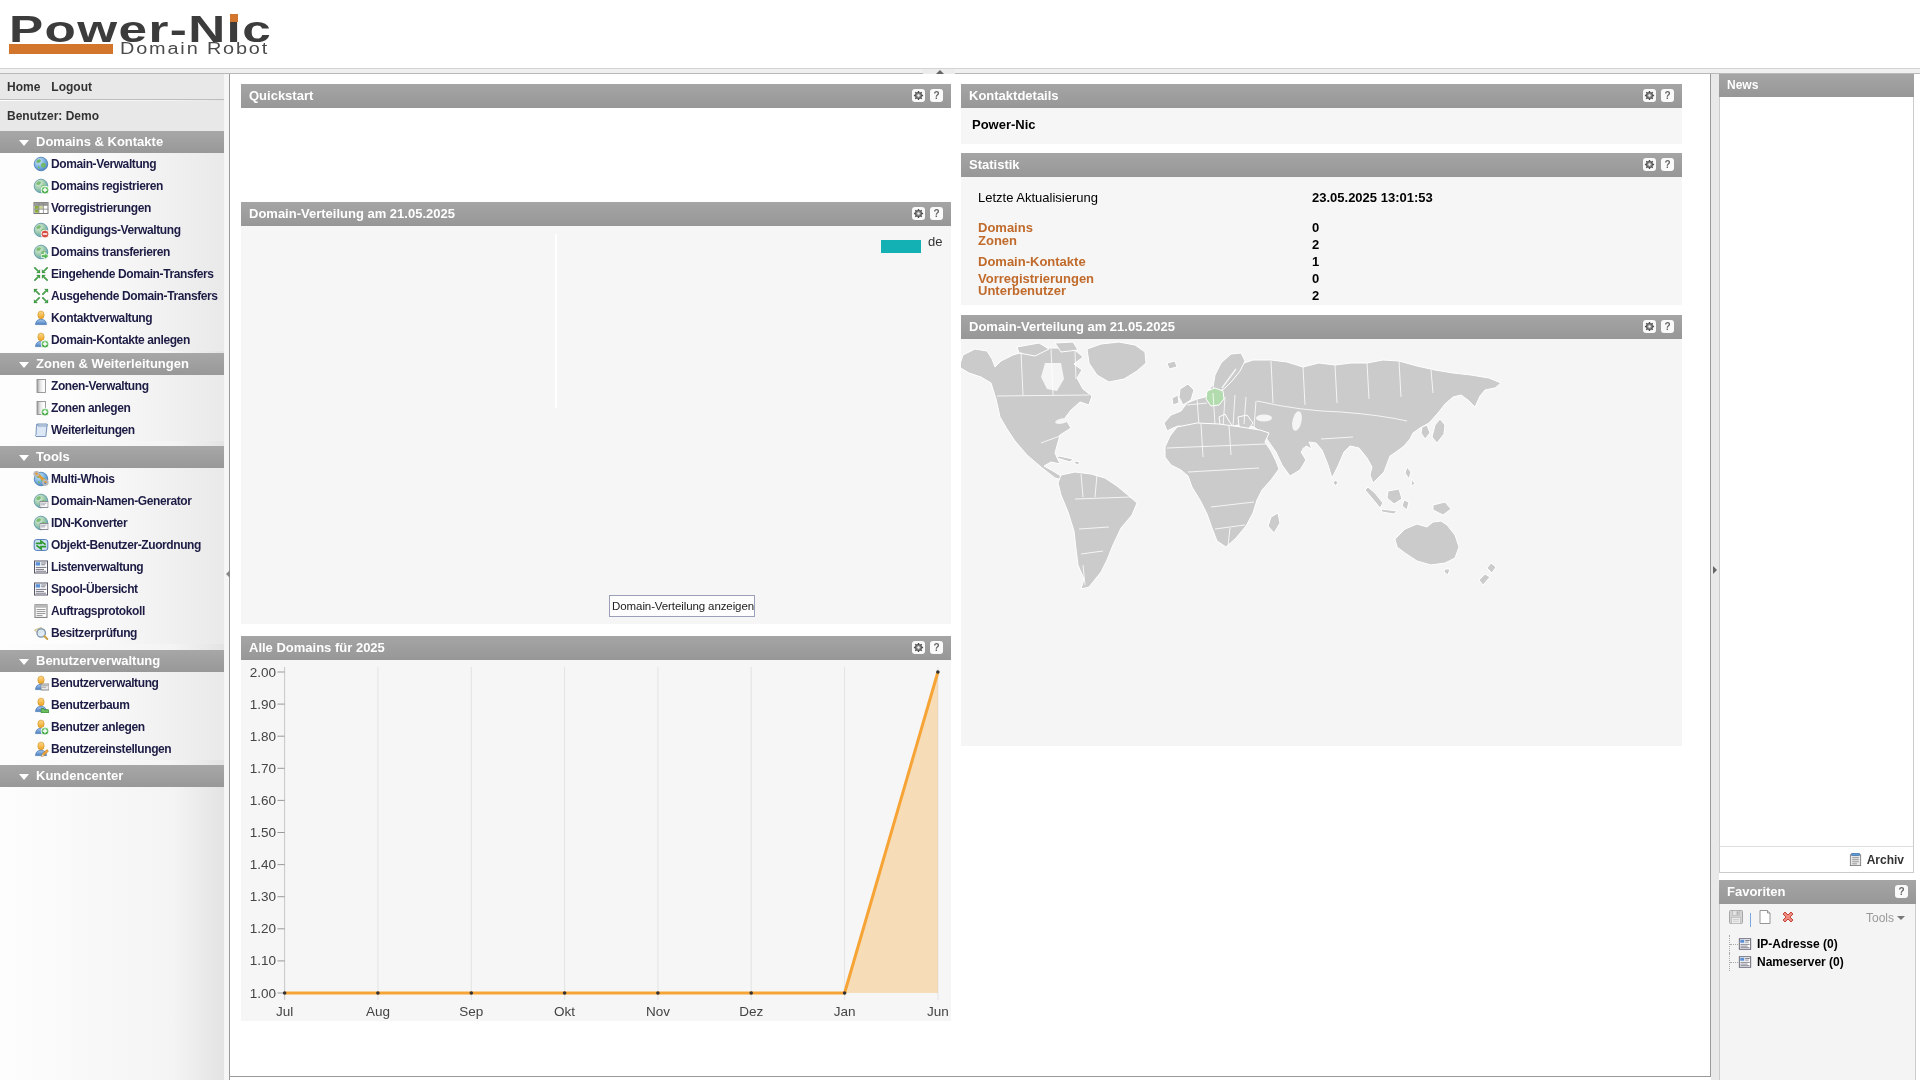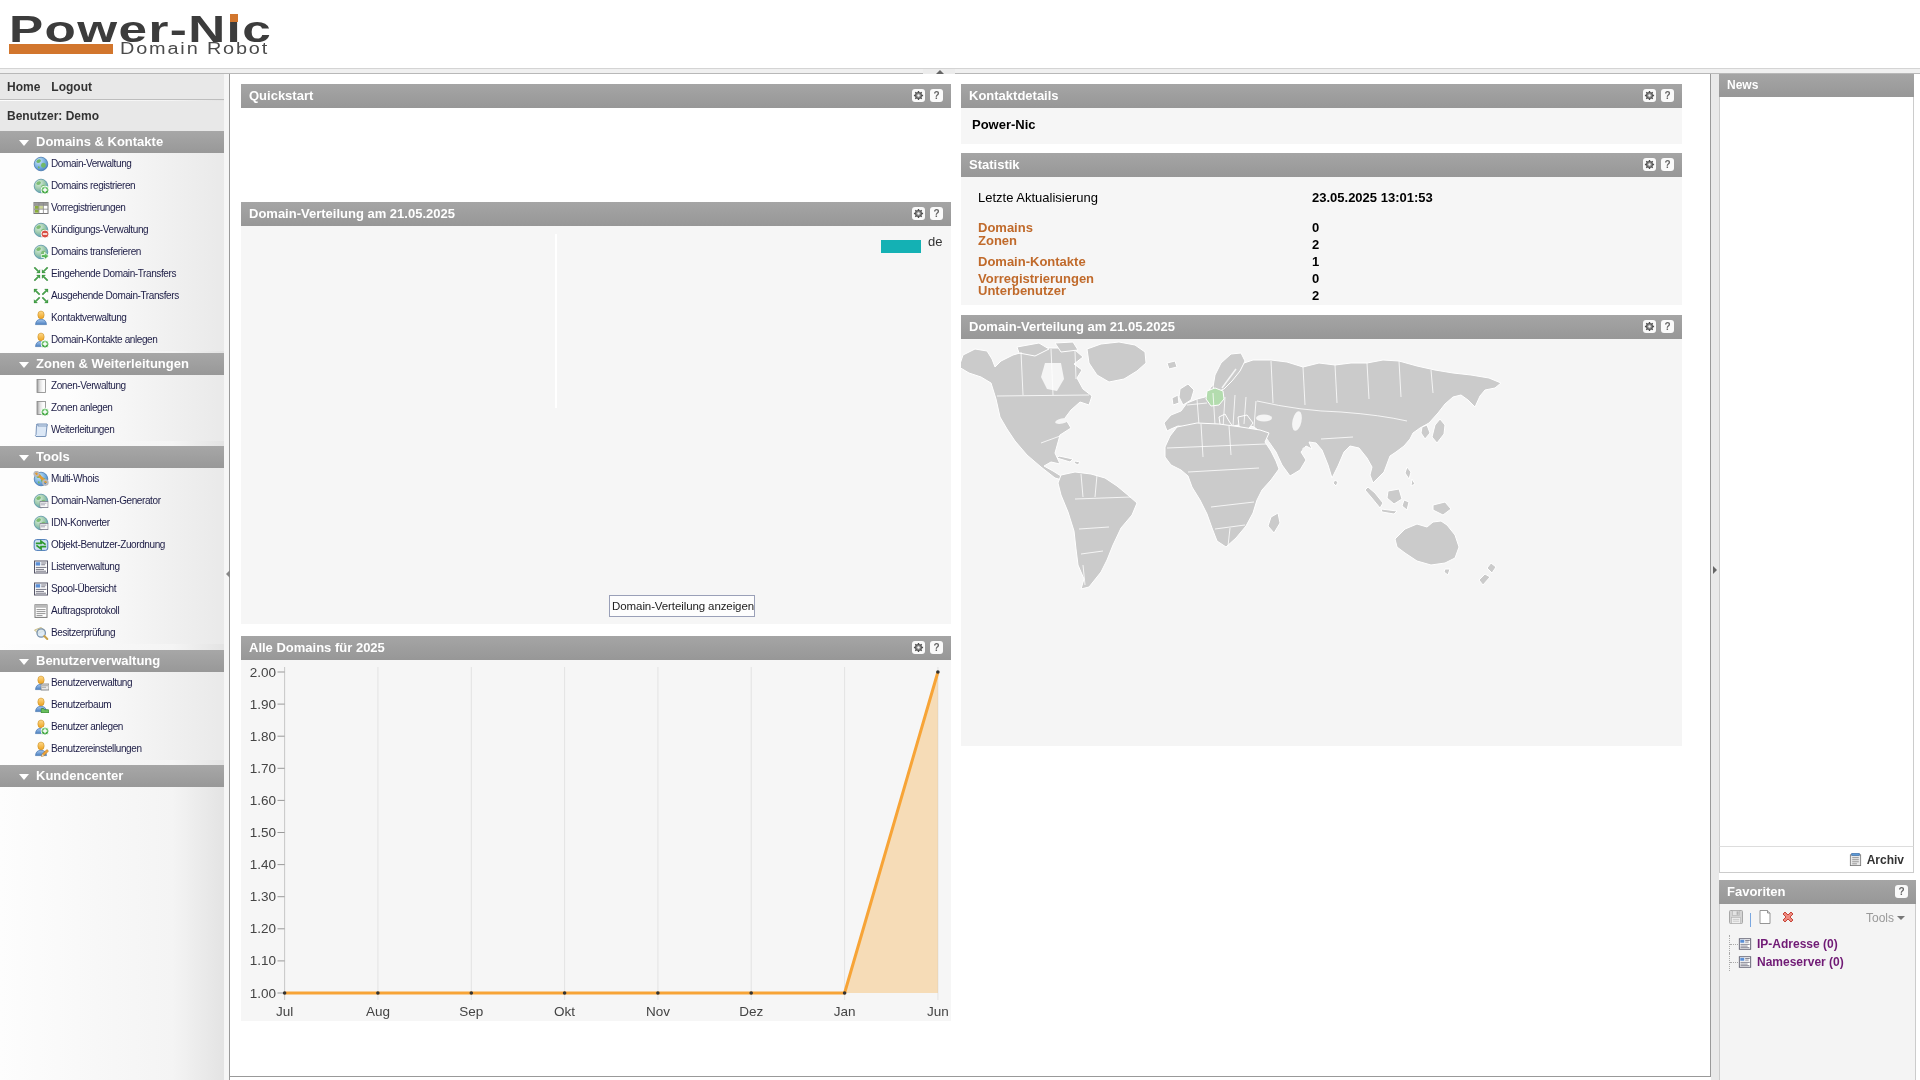--- a/index.html
+++ b/index.html
@@ -34,21 +34,21 @@
 .sb-links span { margin-right:11px; }
 .sb-user { position:absolute; left:0; top:27px; width:224px; height:30px; line-height:30px;
   padding-left:7px; font-size:12px; font-weight:bold; color:#333; background:#e8e8e8; }
 .sb-h { position:relative; width:226px; height:22px; line-height:22px;
   background:linear-gradient(#a7a7a7,#989898); color:#fff; font-size:13px; font-weight:bold;
   padding-left:36px; }
 .sb-h .arr { position:absolute; left:19px; top:9px; width:0; height:0;
   border-left:5px solid transparent; border-right:5px solid transparent; border-top:6px solid #fff; }
 .sb-items { background:linear-gradient(to right,#fdfdfd 30%,#e9e9e9 100%); width:226px; }
 .sb-i { height:22px; line-height:22px; padding-left:51px; position:relative;
-  font-size:10px; font-weight:normal; color:#1c1c45; white-space:nowrap; letter-spacing:-0.4px; }
+  font-size:12px; font-weight:bold; color:#1c1c45; white-space:nowrap; letter-spacing:-0.4px; }
 .sb-i svg { position:absolute; left:33px; top:3px; }
 #menu { position:absolute; left:0; top:57px; width:226px; }
 
 
 #main { position:absolute; left:230px; top:74px; width:1481px; height:1003px;
   background:#fff; border-right:1px solid #999; border-bottom:1px solid #999; }
 
 .panel { position:absolute; }
 .ph { height:24px; line-height:24px; background:linear-gradient(#a5a5a5,#979797);
   color:#fff; font-size:13px; font-weight:bold; padding-left:8px; position:relative; }
@@ -117,21 +117,21 @@
 
 #fav { position:absolute; left:1719px; top:880px; width:197px; }
 #fav .pb { height:176px; border-left:1px solid #ccc; border-right:1px solid #ccc; background:#f4f4f4; }
 #favbar { position:absolute; left:0; top:0; width:100%; height:29px; }
 #favbar svg { margin-top:5px; }
 #favTools { position:absolute; right:10px; top:7px; font-size:12px; color:#999; }
 #favTools .dtri { display:inline-block; width:0; height:0; border-left:4px solid transparent;
   border-right:4px solid transparent; border-top:4px solid #777; margin-left:3px; vertical-align:2px; }
 .tree { position:absolute; left:9px; top:31px; }
 .titem { position:relative; height:18px; line-height:18px; padding-left:27px;
-  font-size:12px; font-weight:bold; color:#701a75; border-left:1px dotted #aaa; }
+  font-size:12px; font-weight:bold; color:#000000; border-left:1px dotted #aaa; }
 .titem svg { position:absolute; left:8px; top:2px; }
 .titem .tdot { position:absolute; left:0; top:9px; width:8px; height:1px;
   border-top:1px dotted #aaa; }
 </style>
 </head>
 <body>
 <svg width="0" height="0" style="position:absolute">
 <defs>
 <radialGradient id="gg" cx="35%" cy="30%" r="75%">
  <stop offset="0" stop-color="#cfe6f8"></stop>

